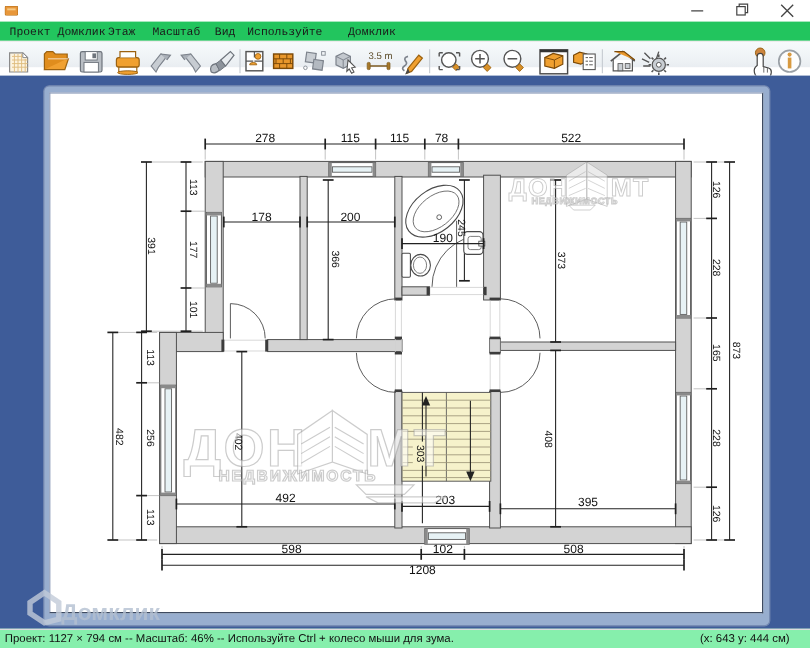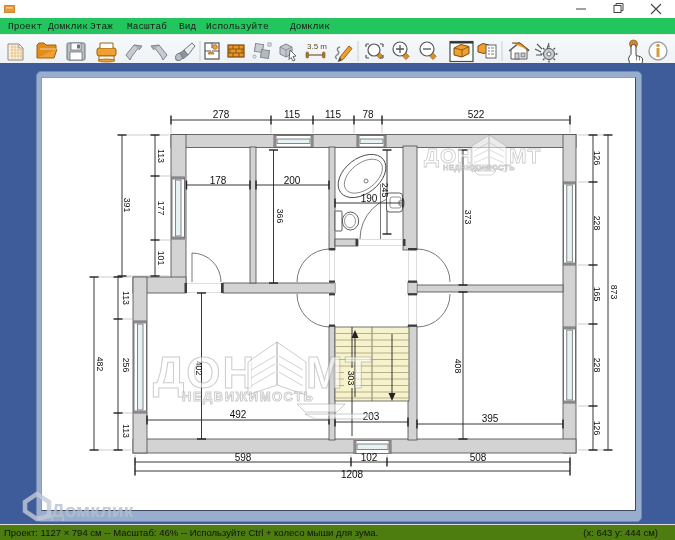--- a/index.html
+++ b/index.html
@@ -4,27 +4,27 @@
 <style>
   html,body{margin:0;padding:0;}
   body{width:675px;height:540px;overflow:hidden;position:relative;-webkit-font-smoothing:antialiased;
        font-family:"Liberation Sans",sans-serif;background:#fff;}
   #titlebar{position:absolute;left:0;top:0;width:675px;height:18px;background:#ffffff;}
   #title-ico{position:absolute;left:4px;top:5px;width:11px;height:8px;}
   #title-txt{position:absolute;left:18px;top:3px;font-size:9.5px;color:#1a1a1a;white-space:nowrap;}
   .winbtn{position:absolute;top:0;width:30px;height:18px;color:#333;text-align:center;}
   #menubar{position:absolute;left:0;top:18px;width:675px;height:16px;background:#22c55e;font-size:9.5px;color:#1a1a1a;font-family:Liberation Mono, monospace;}
   .mi{position:absolute;top:3px;}
-  #toolbar{position:absolute;left:0;top:34px;width:675px;height:42px;
+  #toolbar{position:absolute;left:0;top:34px;width:675px;height:22px;
            background:linear-gradient(#f7fafc,#eef2f5 70%,#e9edf1);border-top:1px solid #ececec;box-sizing:border-box;}
   #mdi{position:absolute;left:0;top:63px;width:675px;height:461px;background:#3e5c99;}
   #docwin{position:absolute;left:36px;top:8px;width:606px;height:451px;background:#98aecf;
           border:1px solid #7488b0;border-radius:5px;box-sizing:border-box;}
   #canvas{position:absolute;left:4px;top:5px;width:593px;height:432px;background:#ffffff;border-style:solid;border-width:1px;border-color:#8c9cba #3e4a60 #3e4a60 #8c9cba;}
-  #statusbar{position:absolute;left:0;top:524px;width:675px;height:16px;background:#4d7c0f;border-top:1px solid #dcdcdc;
+  #statusbar{position:absolute;left:0;top:524px;width:675px;height:16px;background:#86efac;border-top:1px solid #dcdcdc;
              box-sizing:border-box;font-size:9.5px;color:#111;}
   #plansvg{position:absolute;left:0;top:0;z-index:5;}
 </style>
 </head>
 <body>
   <div id="titlebar">
     <svg id="title-ico" viewBox="0 0 11 8">
       <rect x="0" y="0" width="11" height="8" rx="1.5" fill="#e8973a" stroke="#b06a14" stroke-width="0.8"></rect>
       <rect x="2" y="2" width="7" height="1.6" fill="#f6c984"></rect>
     </svg>

